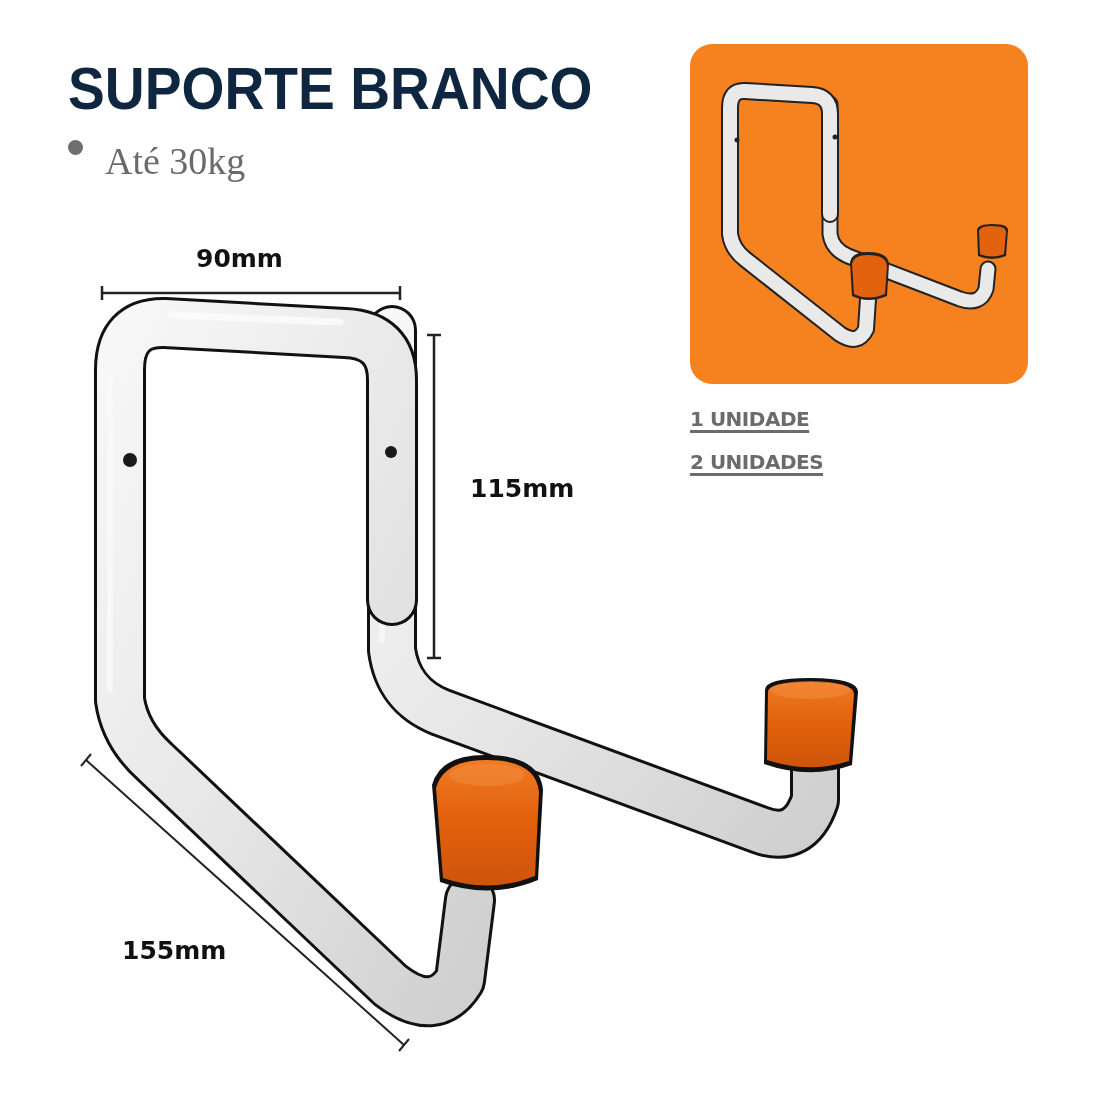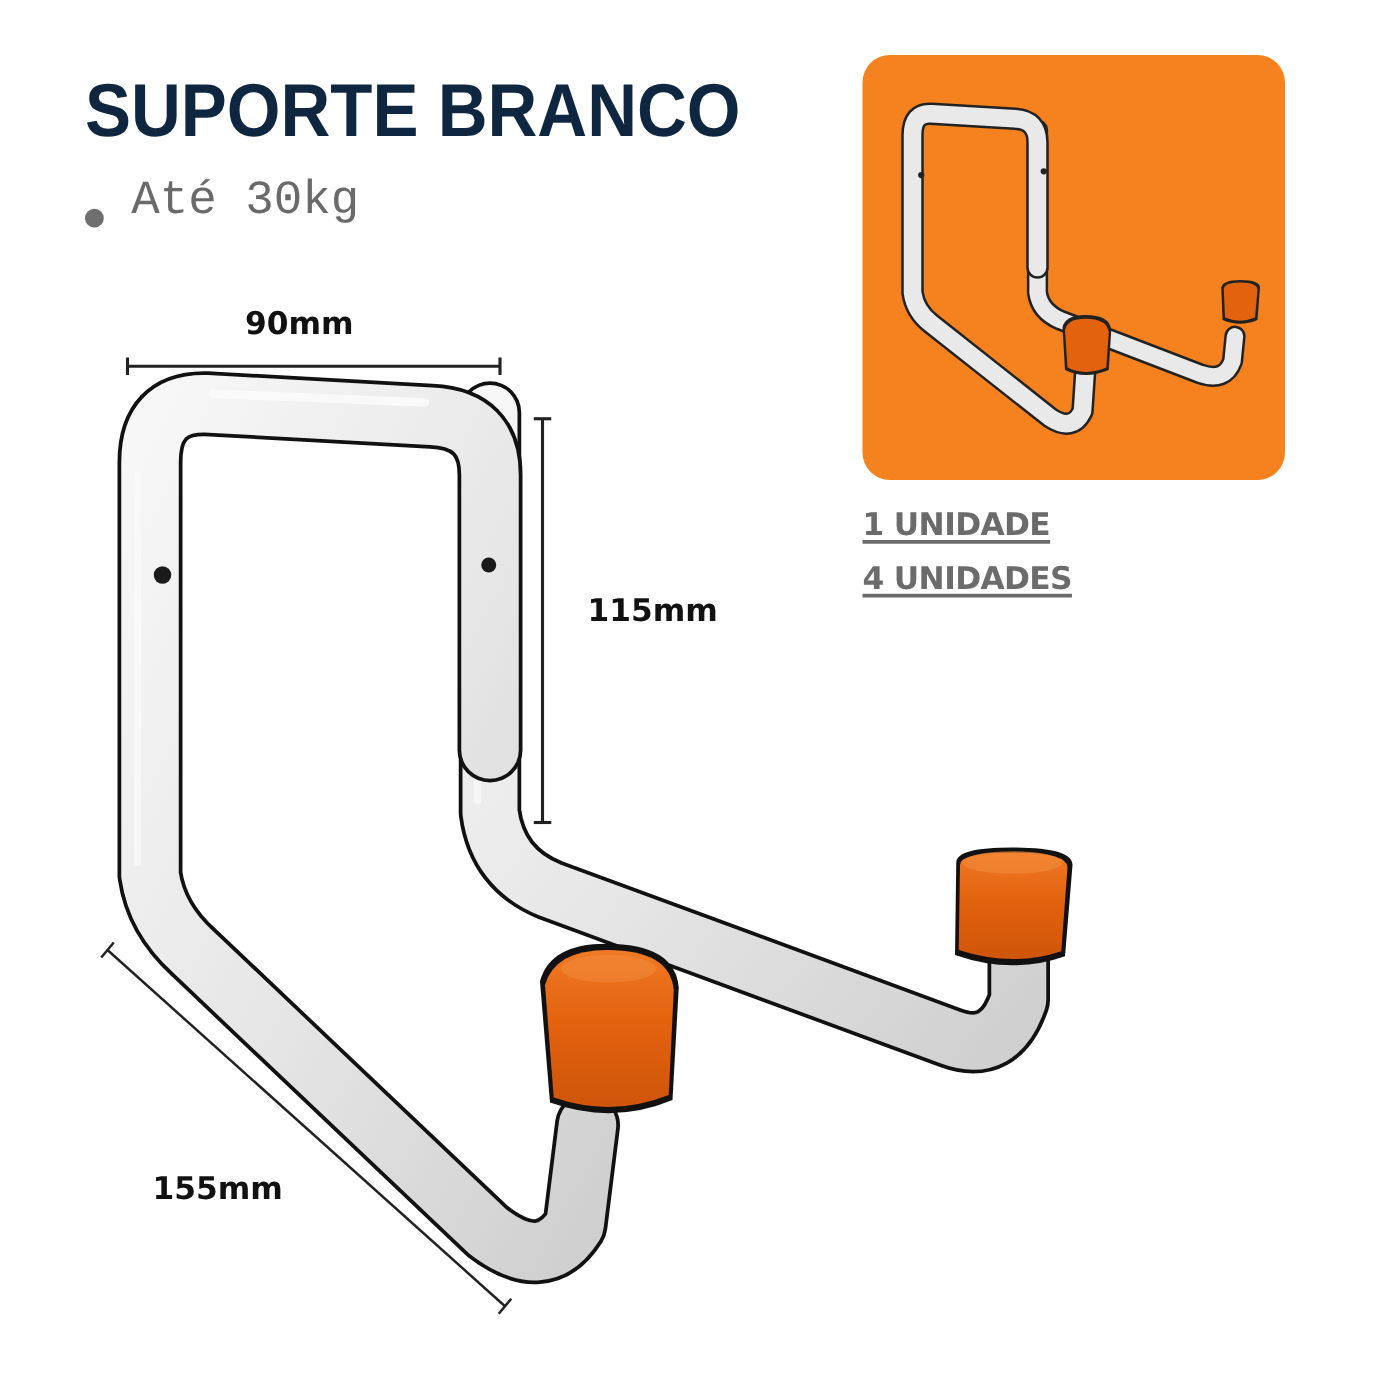--- a/index.html
+++ b/index.html
@@ -8,38 +8,38 @@
     font-family: "DejaVu Sans", sans-serif;
   }
   .title {
     position: absolute; left: 68px; top: 54px;
     font-family: "Liberation Sans", sans-serif; font-weight: 700;
     font-size: 60px; color: #0f2640; letter-spacing: 0px;
     transform: scaleX(0.92); transform-origin: left top;
   }
   .specs { position: absolute; left: 66px; top: 140px; margin: 0; padding: 0; list-style: none; }
   .specs li {
-    font-family: Liberation Mono, monospace; font-size: 38px; color: #6a6a6a;
-    line-height: 42px; display: flex; align-items: flex-end;
+    font-family: Liberation Serif, serif; font-size: 38px; color: #6a6a6a;
+    line-height: 42px; display: flex; align-items: flex-start;
   }
   .specs .bullet {
     width: 15px; height: 15px; border-radius: 50%; background: #6e6e6e;
     display: inline-block; margin-right: 22px; margin-left: 2px;
   }
   .dim-label {
     position: absolute; font-family: "DejaVu Sans", sans-serif; font-size: 25px; color: #111; font-weight: bold;
   }
   .thumb {
     position: absolute; left: 690px; top: 44px; width: 338px; height: 340px;
     background: #f5821f; border-radius: 22px; overflow: hidden;
   }
   .options { position: absolute; left: 690px; top: 398px; }
   .option {
     display: block; font-family: "DejaVu Sans", sans-serif; font-weight: 700;
-    font-size: 25px; color: #6b6b6b; text-decoration: underline; text-underline-offset: 4px;
+    font-size: 20px; color: #6b6b6b; text-decoration: underline; text-underline-offset: 4px;
     text-decoration-thickness: 3px; line-height: 43px; cursor: pointer; letter-spacing: -0.5px;
   }
   svg { position: absolute; left: 0; top: 0; }
 </style>
 </head>
 <body>
 
 <div class="title">SUPORTE BRANCO</div>
 
 <ul class="specs">
@@ -122,14 +122,14 @@
     <circle cx="145" cy="93" r="2.5" fill="#222"></circle>
     <path d="M 287 186 Q 288 180 302 180 Q 318 180 318 186 L 316 212 Q 302 218 288 212 Z" fill="#222"></path>
     <path d="M 289 187 Q 290 182 302 182 Q 316 182 316 188 L 314 210 Q 302 215 290 210 Z" fill="#e3620e"></path>
     <path d="M 160 218 Q 162 208 178 208 Q 198 208 199 220 L 197 252 Q 178 260 162 252 Z" fill="#222"></path>
     <path d="M 162 220 Q 164 211 178 211 Q 196 211 197 222 L 195 250 Q 178 257 164 250 Z" fill="#e3620e"></path>
   </svg>
 </div>
 
 <div class="options">
   <a class="option">1 UNIDADE</a>
-  <a class="option">4 UNIDADES</a>
+  <a class="option">2 UNIDADES</a>
 </div>
 
 </body></html>

